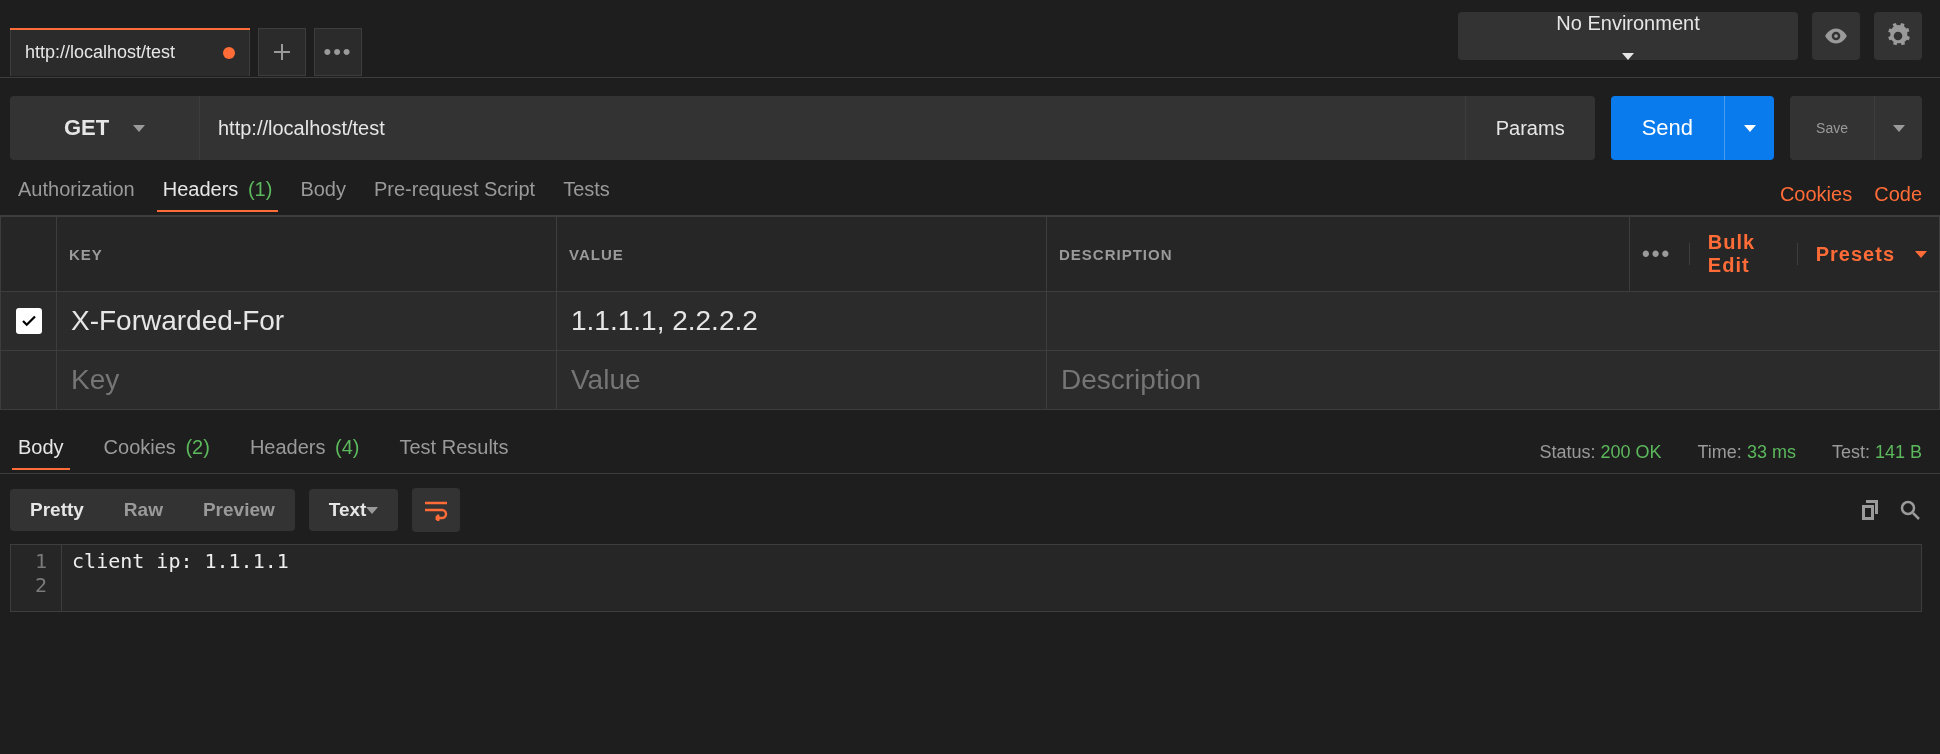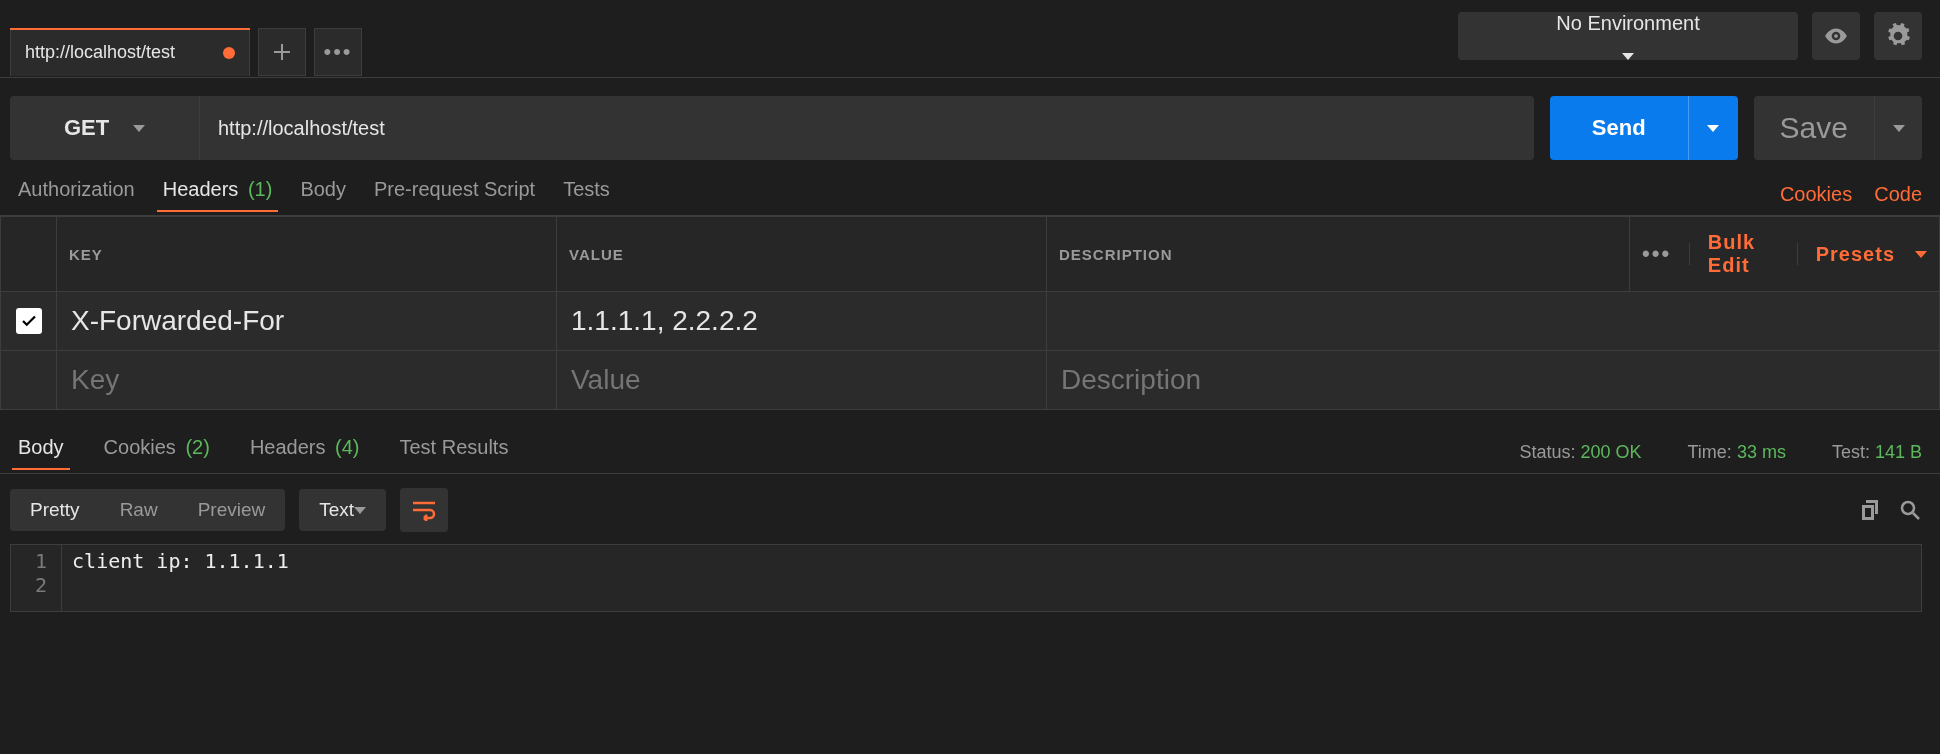--- a/index.html
+++ b/index.html
@@ -141,29 +141,29 @@
     font-size: 20px;
   }
   .send-group {
     display:flex;
     border-radius:4px;
     overflow:hidden;
     background: var(--blue);
     color:#fff;
     font-size:22px;
   }
-  .send-main { padding: 0 42px; display:flex; align-items:center;font-weight:bold; }
+  .send-main { padding: 0 31px; display:flex; align-items:center; }
   .send-caret { width:50px; display:flex; align-items:center; justify-content:center; border-left:1px solid rgba(255,255,255,0.25);}
   .save-group {
     display:flex;
     border-radius:4px;
     overflow:hidden;
     background: var(--bg-3);
     color: var(--fg-dim);
-    font-size:30px;
+    font-size:14px;
   }
   .save-main { padding: 0 26px; display:flex; align-items:center; }
   .save-caret { width:48px; display:flex; align-items:center; justify-content:center; border-left:1px solid var(--border); }
 
   
   .req-tabs-row {
     display:flex;
     align-items:center;
     padding: 14px 18px 0 18px;
     height: 56px;
@@ -233,34 +233,34 @@
   
   .resp-tabs {
     display:flex;
     align-items:center;
     justify-content:space-between;
     padding: 22px 18px 0 18px;
     border-bottom: 1px solid var(--border);
     height: 64px;
   }
   .resp-tabs-left { display:flex; gap:40px; }
-  .resp-meta { display:flex; gap:46px; color:var(--fg-dim); font-size:18px;}
+  .resp-meta { display:flex; gap:36px; color:var(--fg-dim); font-size:18px;}
   .resp-meta .v-green { color: var(--green); }
 
   
   .resp-toolbar {
     display:flex; align-items:center; justify-content:space-between;
     padding: 14px 18px 12px 10px;
   }
   .resp-toolbar-left { display:flex; gap:14px; align-items:center; }
   .seg {
     display:flex; background: var(--bg-3); border-radius:4px; overflow:hidden;
   }
   .seg > div {
-    padding: 10px 20px; font-size:19px; color: var(--fg-dim);
+    padding: 10px 20px; font-size:19px; color: var(--fg-dim); font-weight: bold;
   }
   .seg > div.active { color: var(--fg-0); }
   .mini-btn {
     width:48px; height:44px; background: var(--bg-3); border-radius:4px;
     display:flex; align-items:center; justify-content:center; color: var(--orange);
   }
   .resp-toolbar-right { display:flex; gap:16px; color: var(--fg-dim); }
 
   
   .code-area {
@@ -320,20 +320,23 @@
   </div>
 </div>
 
 <div class="request-row">
   <div class="method-url">
     <div class="method">
       <span>GET</span>
       <span class="caret-down" style="color:var(--fg-dim)"></span>
     </div>
     <input class="url-input" value="http://localhost/test" style="">
+    <div class="params-btn">
+      <span>Params</span>
+    </div>
   </div>
   <div class="send-group">
     <div class="send-main">
       <span>Send</span>
     </div>
     <div class="send-caret">
       <span class="caret-down"></span>
     </div>
   </div>
   <div class="save-group">

